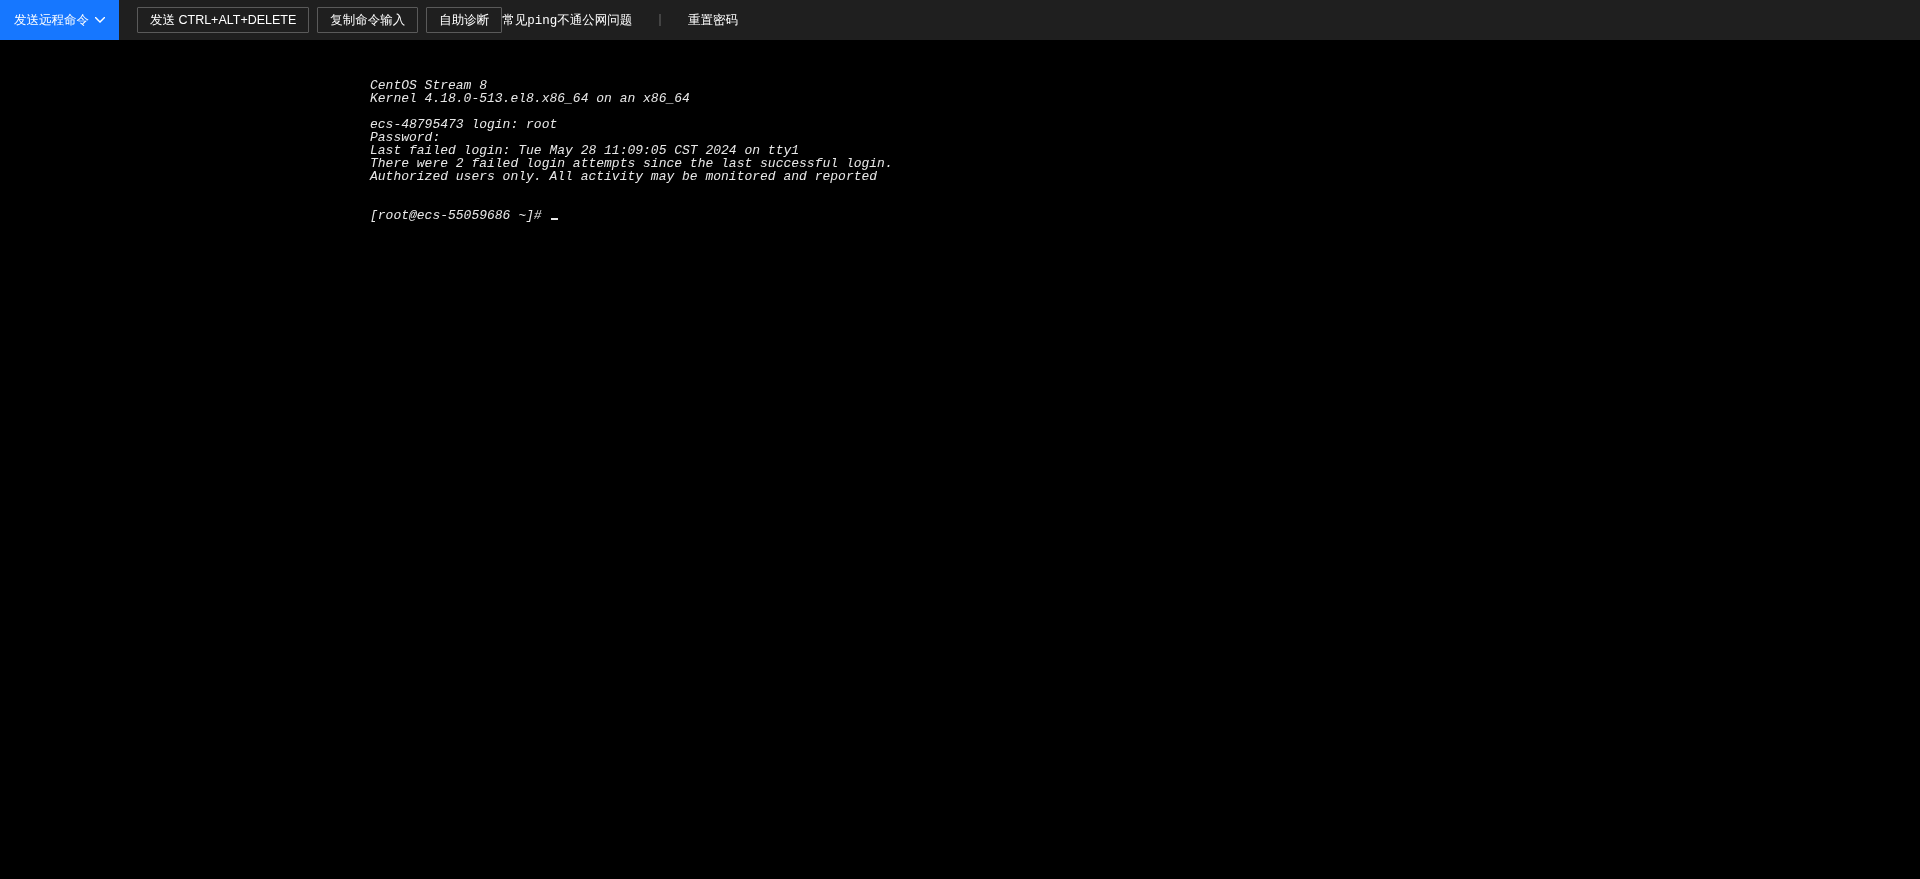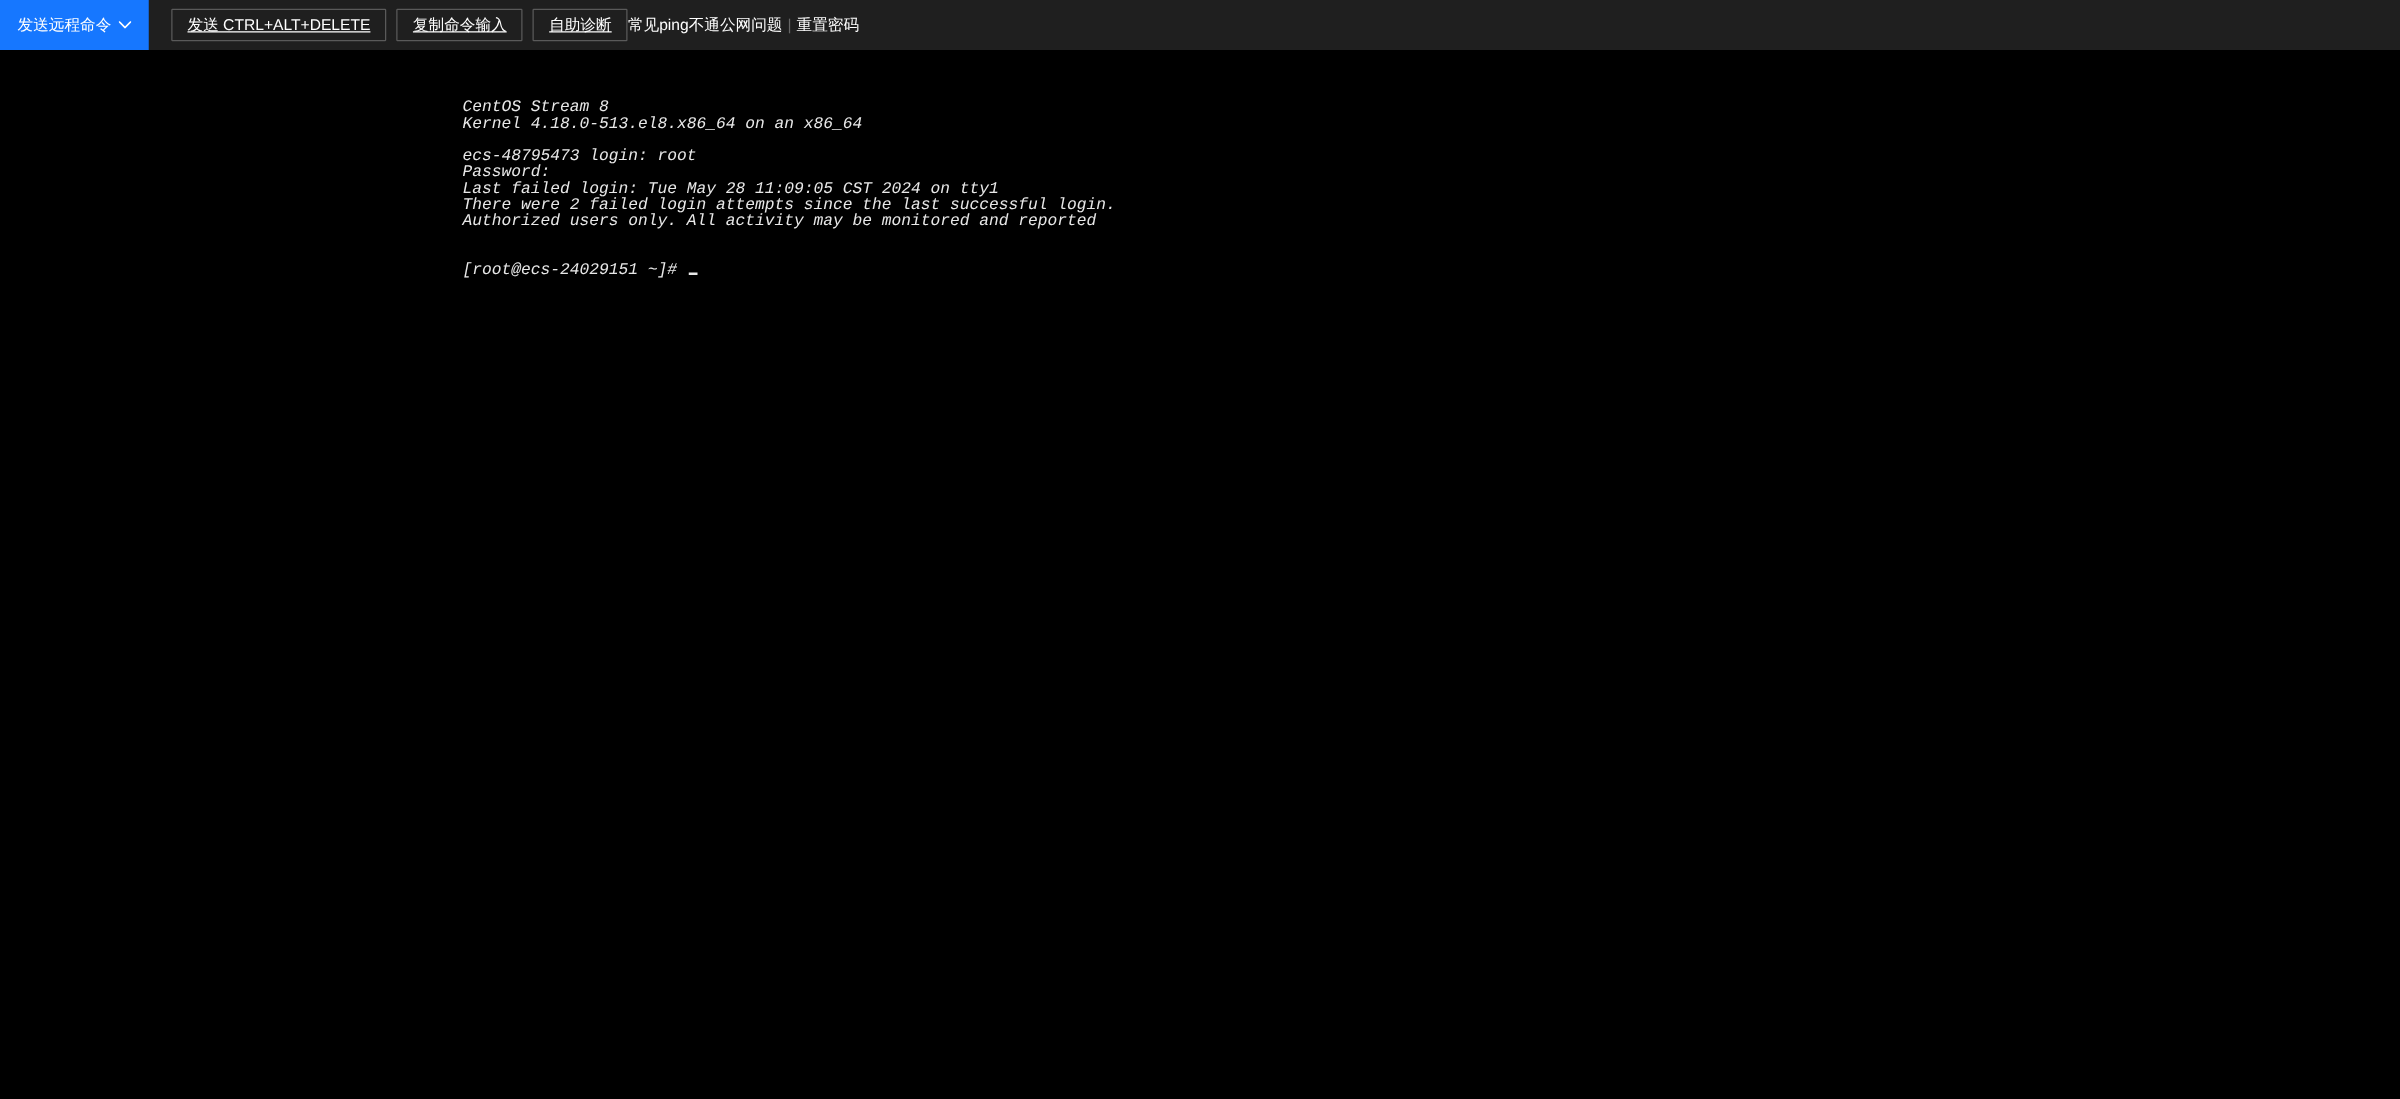--- a/index.html
+++ b/index.html
@@ -38,42 +38,42 @@
   }
   .btn-primary .chevron {
     margin-left: 6px;
     display: inline-flex;
   }
   .btn-outline {
     border: 1px solid #5a5a5a;
     color: #fff;
     margin-left: 8px;
     border-radius: 1px;
-    text-decoration: underline;
   }
   .center-status {
     flex: 1;
     display: flex;
     justify-content: center;
     align-items: center;
     gap: 6px;
   }
   .status-icon {
     width: 12px; height: 12px;
     border-radius: 50%;
     background: #2dbd3a;
     display: inline-flex;
     align-items: center;
     justify-content: center;
   }
   .status-icon svg { width: 8px; height: 8px; }
   .right-links {
     display: flex;
     align-items: center;
-    gap: 4px;
+    gap: 24px;
+    font-family: Liberation Mono, monospace;
   }
   .link { color: #fff; cursor: pointer; }
   .divider { color: #666; }
   .terminal {
     position: absolute;
     top: 53px;
     left: 370px;
     right: 0;
     bottom: 0;
     font-family: "Courier New", Consolas, monospace;
@@ -120,14 +120,14 @@
 
   <div class="right-links">
     <span class="link">常见ping不通公网问题</span>
     <span class="divider">|</span>
     <span class="link">重置密码</span>
   </div>
 </div>
 
 <div class="terminal">
   <div id="term-lines"><div class="line">CentOS Stream 8</div><div class="line">Kernel 4.18.0-513.el8.x86_64 on an x86_64</div><div class="line"></div><div class="line">ecs-48795473 login: root</div><div class="line">Password:</div><div class="line">Last failed login: Tue May 28 11:09:05 CST 2024 on tty1</div><div class="line">There were 2 failed login attempts since the last successful login.</div><div class="line">Authorized users only. All activity may be monitored and reported</div></div>
-  <div class="line"><span id="term-prompt">[root@ecs-24029151 ~]# </span><span class="cursor"></span></div>
+  <div class="line"><span id="term-prompt">[root@ecs-55059686 ~]# </span><span class="cursor"></span></div>
 </div>
 
 </body></html>

